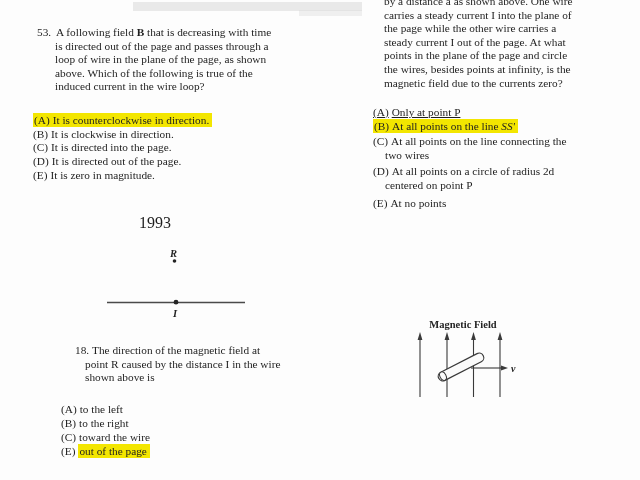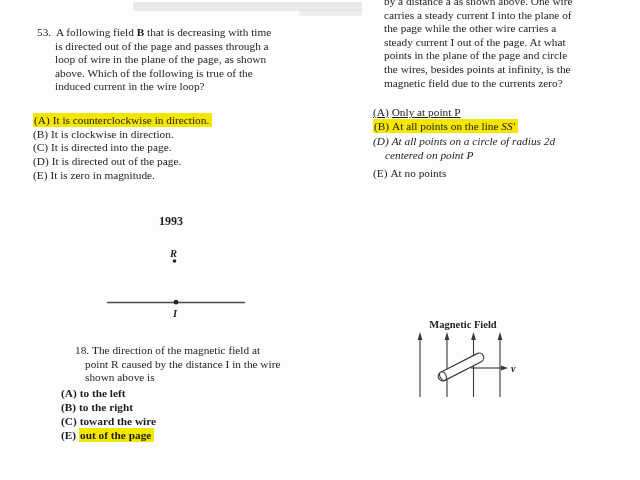--- a/index.html
+++ b/index.html
@@ -19,35 +19,35 @@
   .hl{background:#f3e600;padding:1px 3px 1px 1px;}
   b,.bold{font-weight:bold;}
   .it{font-style:italic;}
   
   #q53{left:37px;top:26px;width:305px;}
   #q53 .qnum{display:inline-block;width:19px;}
   #q53 .wrap-lines{margin-left:18px;}
   
   #q53-choices{left:33px;top:114px;line-height:13.65px;}
   
-  #year{left:139px;top:214px;width:64px;text-align:center;
-        font-weight:bold;font-size:12px;}
+  #year{left:139px;top:214px;width:64px;text-align:left;
+        font-weight:normal;font-size:16px;}
   
   #fig-wire{left:100px;top:238px;}
   
   #q18{left:75px;top:344px;width:260px;}
   #q18 .qnum{display:inline-block;width:17px;}
   #q18 .wrap-lines{margin-left:10px;}
-  #q18-choices{left:61px;top:386px;line-height:14.1px;font-weight:bold;}
+  #q18-choices{left:61px;top:402px;line-height:14.1px;}
   
   #rq{left:384px;top:-5px;white-space:nowrap;}
   #r-choices{left:373px;top:106px;line-height:13.8px;width:200px;}
   #r-choices .choice{margin-bottom:1px;}
   #r-choices .choice.mbC{margin-bottom:2.5px;}
-  #r-choices .choice.mbD{margin-bottom:4.5px;font-style:italic;}
+  #r-choices .choice.mbD{margin-bottom:4.5px;}
   #r-choices .cont{margin-left:12px;}
   #r-choices .choice.mbA{margin-bottom:0.5px;text-decoration:underline;}
   
   #fig-rod{left:405px;top:314px;}
   svg text{fill:#242424;}
 </style>
 </head>
 <body>
 
 <div class="abs scan-band" style="left:133px;top:2px;width:229px;height:9px;opacity:.55;"></div>
@@ -128,20 +128,24 @@
   <div>magnetic field due to the currents zero?</div>
 </div>
 
 <div id="r-choices" class="abs body-text">
   <div class="choice mbA">
     <span class="label">(A)</span><span>Only at point P</span>
   </div>
   <div class="choice">
     <span class="hl"><span class="label">(B)</span><span>At all points on the line </span><span class="it">SS'</span></span>
   </div>
+  <div class="choice mbC">
+    <div><span class="label">(C)</span><span>At all points on the line connecting the</span></div>
+    <div class="cont">two wires</div>
+  </div>
   <div class="choice mbD">
     <div><span class="label">(D)</span><span>At all points on a circle of radius 2d</span></div>
     <div class="cont">centered on point P</div>
   </div>
   <div class="choice">
     <span class="label">(E)</span><span>At no points</span>
   </div>
 </div>
 
 <svg id="fig-rod" class="abs" width="145" height="90" viewBox="0 0 145 90">

